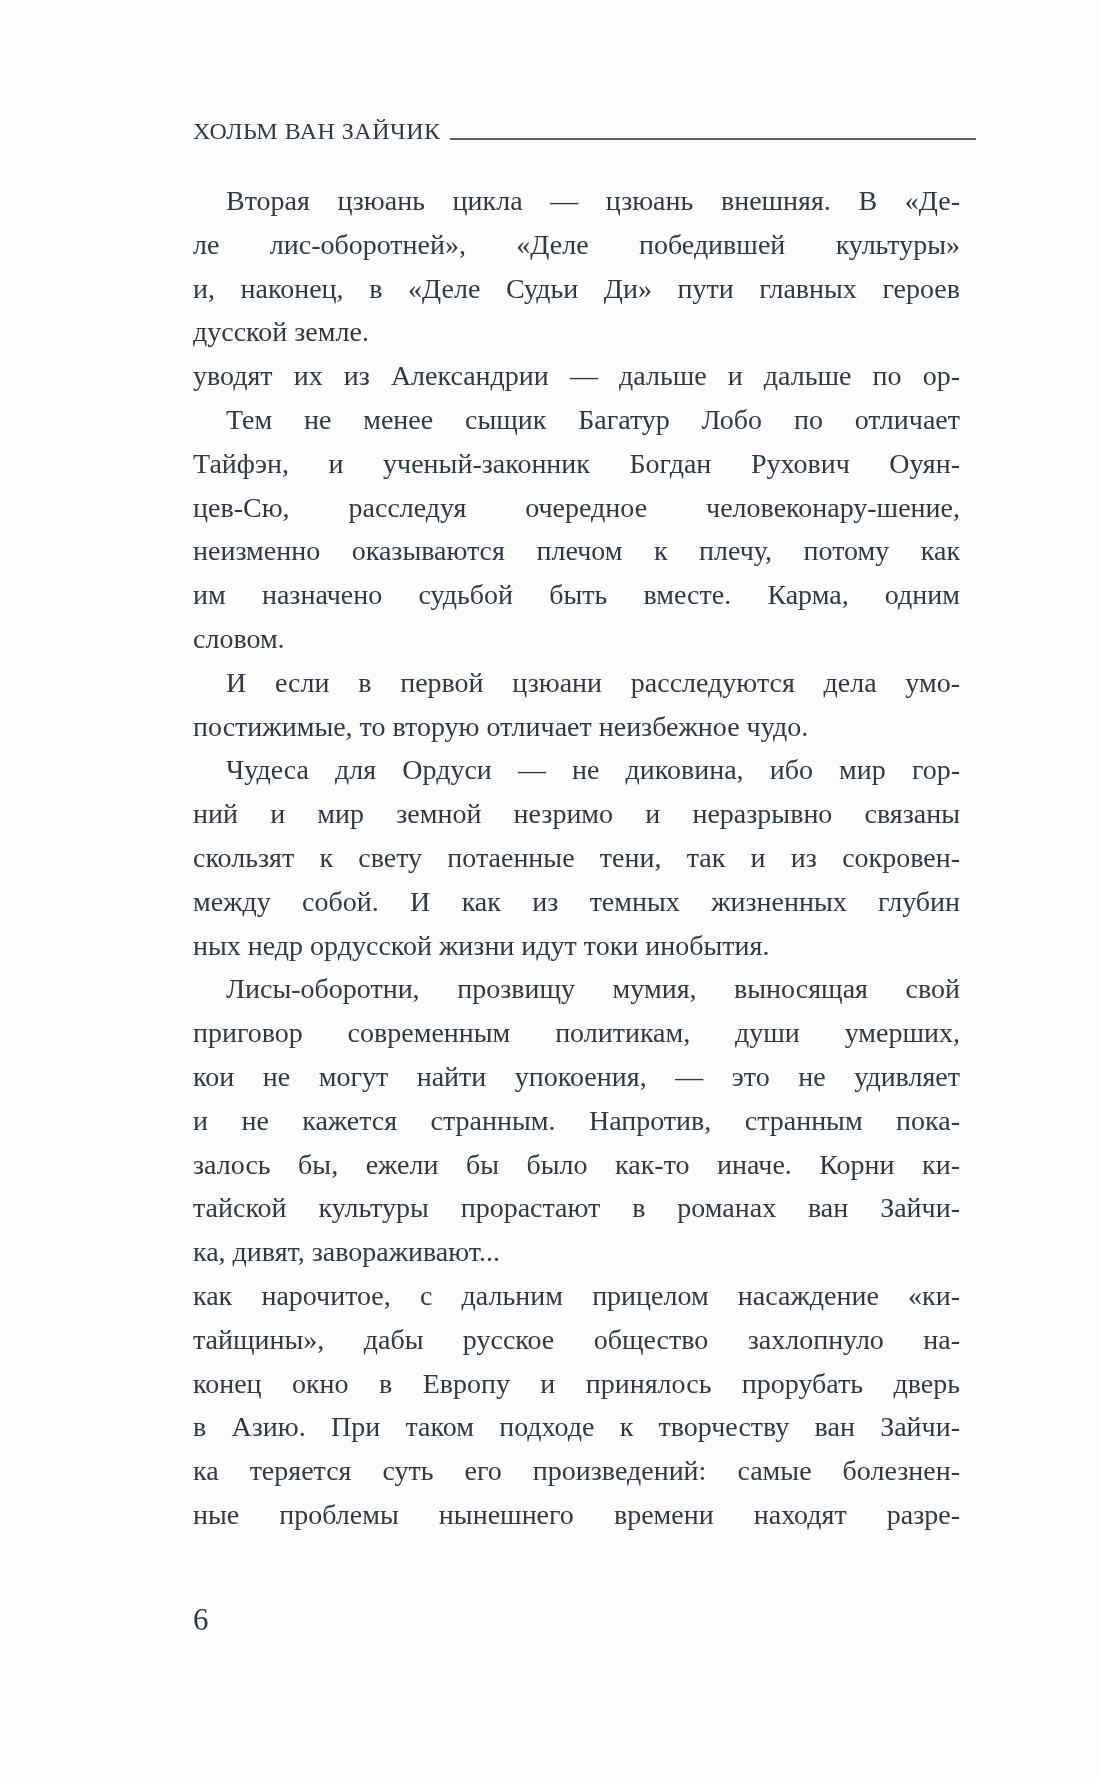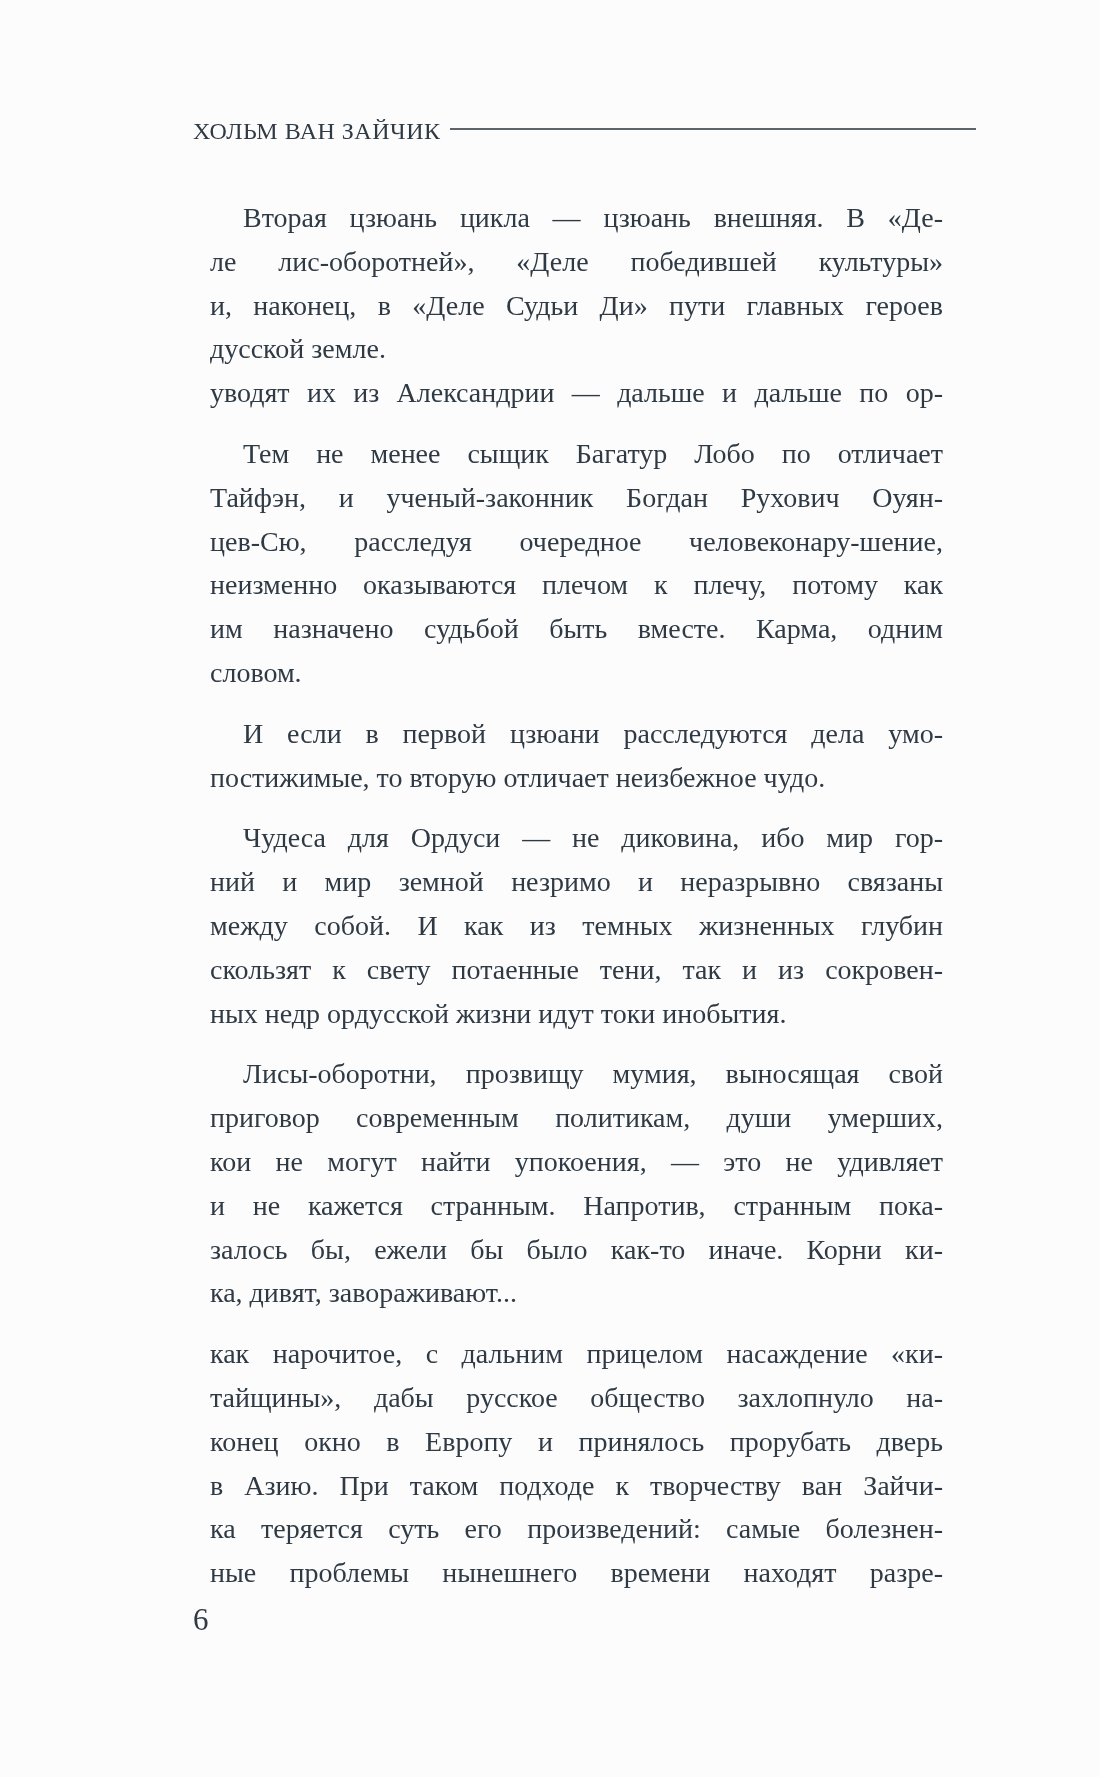--- a/index.html
+++ b/index.html
@@ -15,21 +15,21 @@
     font-family: "Liberation Serif", "DejaVu Serif", serif;
     color: var(--text-color, #2f3a45);
     overflow: hidden;
   }
   .running-head {
     position: absolute;
     left: 193px;
     right: 124px;
     top: 118px;
     display: flex;
-    align-items: center;
+    align-items: flex-end;
     gap: 10px;
   }
   .running-head .author {
     font-size: 24px;
     letter-spacing: 0.5px;
     white-space: nowrap;
     line-height: 1.1;
   }
   .running-head .rule {
     flex: 1;
@@ -38,21 +38,21 @@
     margin-bottom: 4px;
   }
   .body-text {
     position: absolute;
     left: 193px;
     top: 179px;
     width: 767px;
     font-size: 28px;
     line-height: 43.8px;
   }
-  .paragraph { margin: 17px; }
+  .paragraph { margin: 0; }
   .line {
     text-align: justify;
     text-align-last: justify;
   }
   .line.indent { text-indent: 33px; }
   .line.last { text-align-last: left; }
   .page-number {
     position: absolute;
     left: 193px;
     top: 1601px;
@@ -86,30 +86,31 @@
         <div class="line">им назначено судьбой быть вместе. Карма, одним</div>
         <div class="line last">словом.</div>
       </div>
       <div class="paragraph">
         <div class="line indent">И если в первой цзюани расследуются дела умо-</div>
         <div class="line last">постижимые, то вторую отличает неизбежное чудо.</div>
       </div>
       <div class="paragraph">
         <div class="line indent">Чудеса для Ордуси — не диковина, ибо мир гор-</div>
         <div class="line">ний и мир земной незримо и неразрывно связаны</div>
+        <div class="line">скользят к свету потаенные тени, так и из сокровен-</div>
         <div class="line">между собой. И как из темных жизненных глубин</div>
-        <div class="line">скользят к свету потаенные тени, так и из сокровен-</div>
         <div class="line last">ных недр ордусской жизни идут токи инобытия.</div>
       </div>
       <div class="paragraph">
         <div class="line indent">Лисы-оборотни, прозвищу мумия, выносящая свой</div>
         <div class="line">приговор современным политикам, души умерших,</div>
         <div class="line">кои не могут найти упокоения, — это не удивляет</div>
         <div class="line">и не кажется странным. Напротив, странным пока-</div>
         <div class="line">залось бы, ежели бы было как-то иначе. Корни ки-</div>
+        <div class="line">тайской культуры прорастают в романах ван Зайчи-</div>
         <div class="line last">ка, дивят, завораживают...</div>
       </div>
       <div class="paragraph">
         <div class="line">как нарочитое, с дальним прицелом насаждение «ки-</div>
         <div class="line">тайщины», дабы русское общество захлопнуло на-</div>
         <div class="line">конец окно в Европу и принялось прорубать дверь</div>
         <div class="line">в Азию. При таком подходе к творчеству ван Зайчи-</div>
         <div class="line">ка теряется суть его произведений: самые болезнен-</div>
         <div class="line">ные проблемы нынешнего времени находят разре-</div>
       </div>

